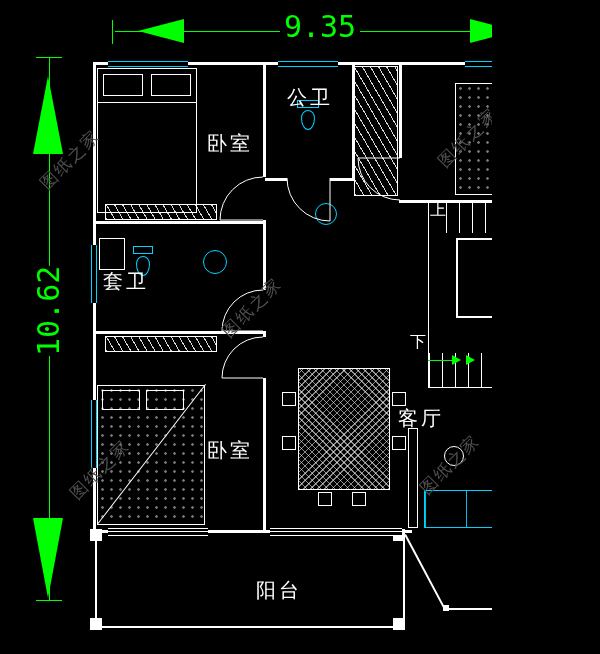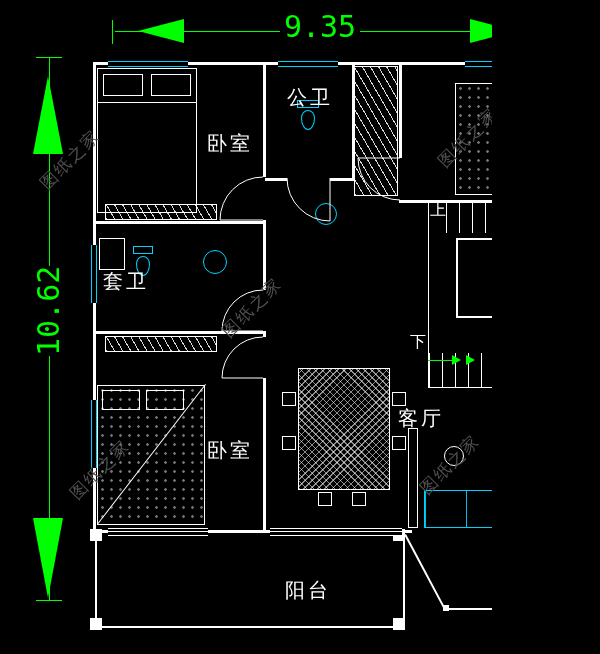--- a/index.html
+++ b/index.html
@@ -149,21 +149,21 @@
     <path d="M263,290 A41,41 0 0 0 222,331 M263,331 L222,331" stroke="#fff" fill="none" stroke-width="1"></path>
     <path d="M263,337 A41,41 0 0 0 222,378 M263,378 L222,378" stroke="#fff" fill="none" stroke-width="1"></path>
     <path d="M400,200 A42,42 0 0 1 358,158 M400,158 L358,158" stroke="#fff" fill="none" stroke-width="1"></path>
   </svg>
 
   <div class="room-label" style="left:207px;top:130px;">卧室</div>
   <div class="room-label" style="left:287px;top:84px;">公卫</div>
   <div class="room-label" style="left:103px;top:268px;text-align:right;">套卫</div>
   <div class="room-label" style="left:207px;top:437px;">卧室</div>
   <div class="room-label" style="left:398px;top:405px;">客厅</div>
-  <div class="room-label" style="left:256px;top:577px;margin-left:29px;">阳台</div>
+  <div class="room-label" style="left:256px;top:577px;">阳台</div>
   <div class="small-label" style="left:430px;top:200px;">上</div>
   <div class="small-label" style="left:410px;top:332px;">下</div>
 
   <div class="wm" style="left:15px;top:148px;">图纸之家</div>
   <div class="wm" style="left:413px;top:126px;">图纸之家</div>
   <div class="wm" style="left:197px;top:296px;">图纸之家</div>
   <div class="wm" style="left:45px;top:458px;">图纸之家</div>
   <div class="wm" style="left:395px;top:453px;">图纸之家</div>
 
 </div>

